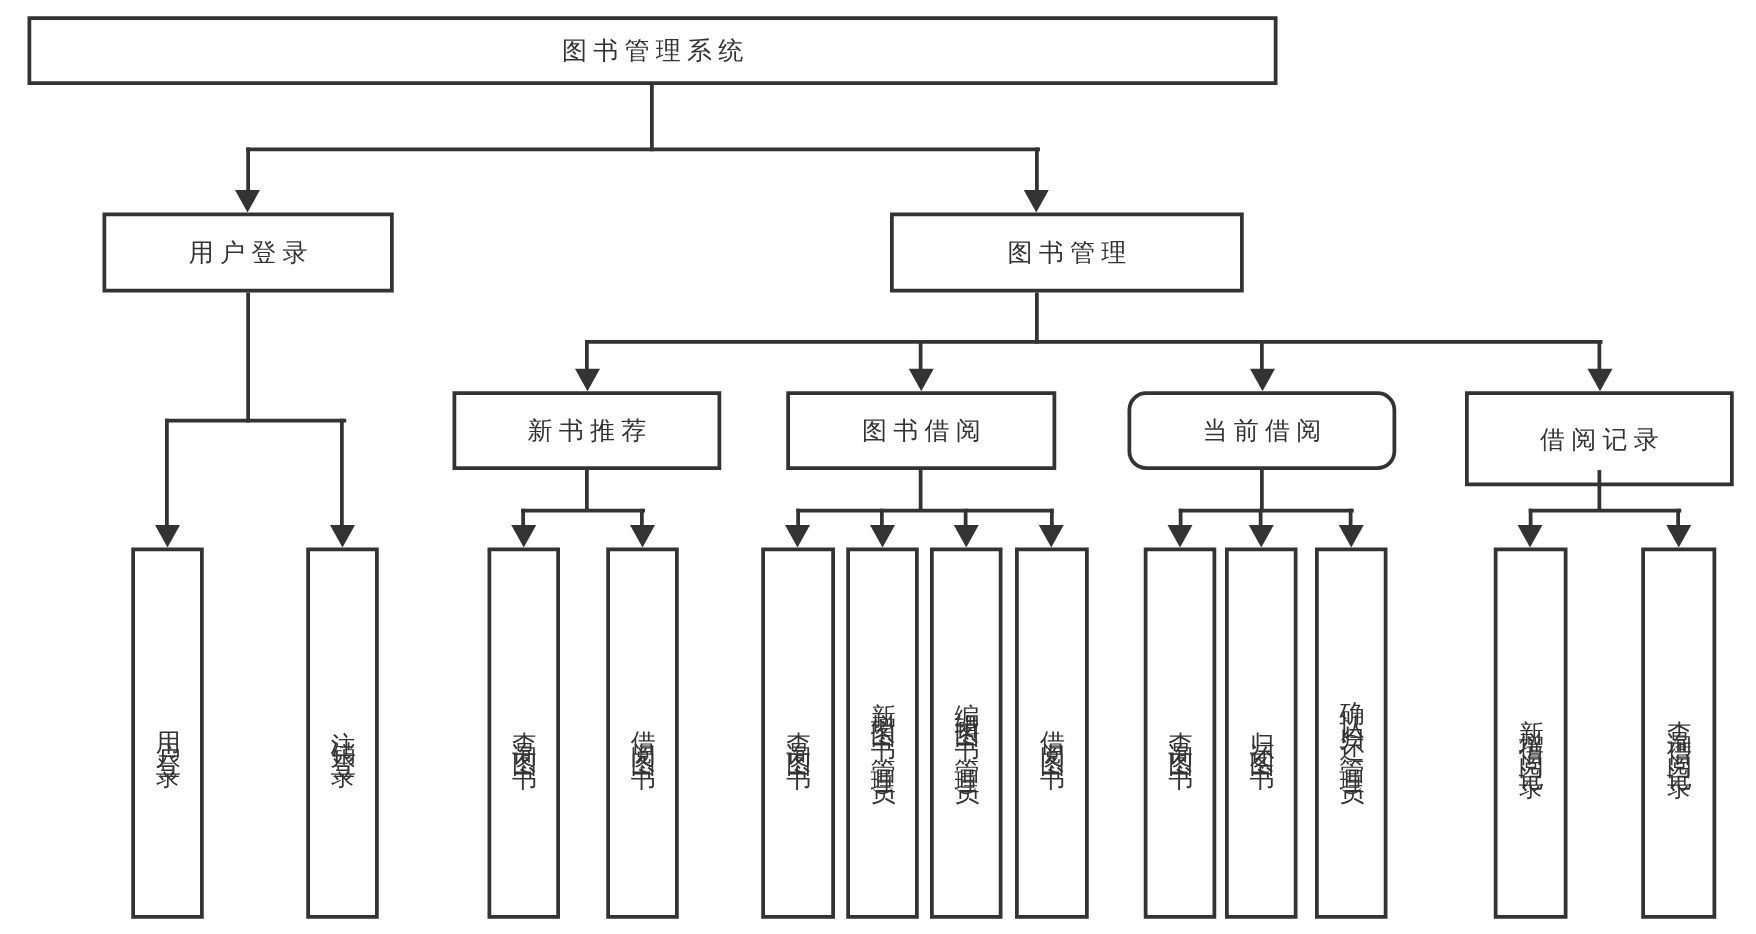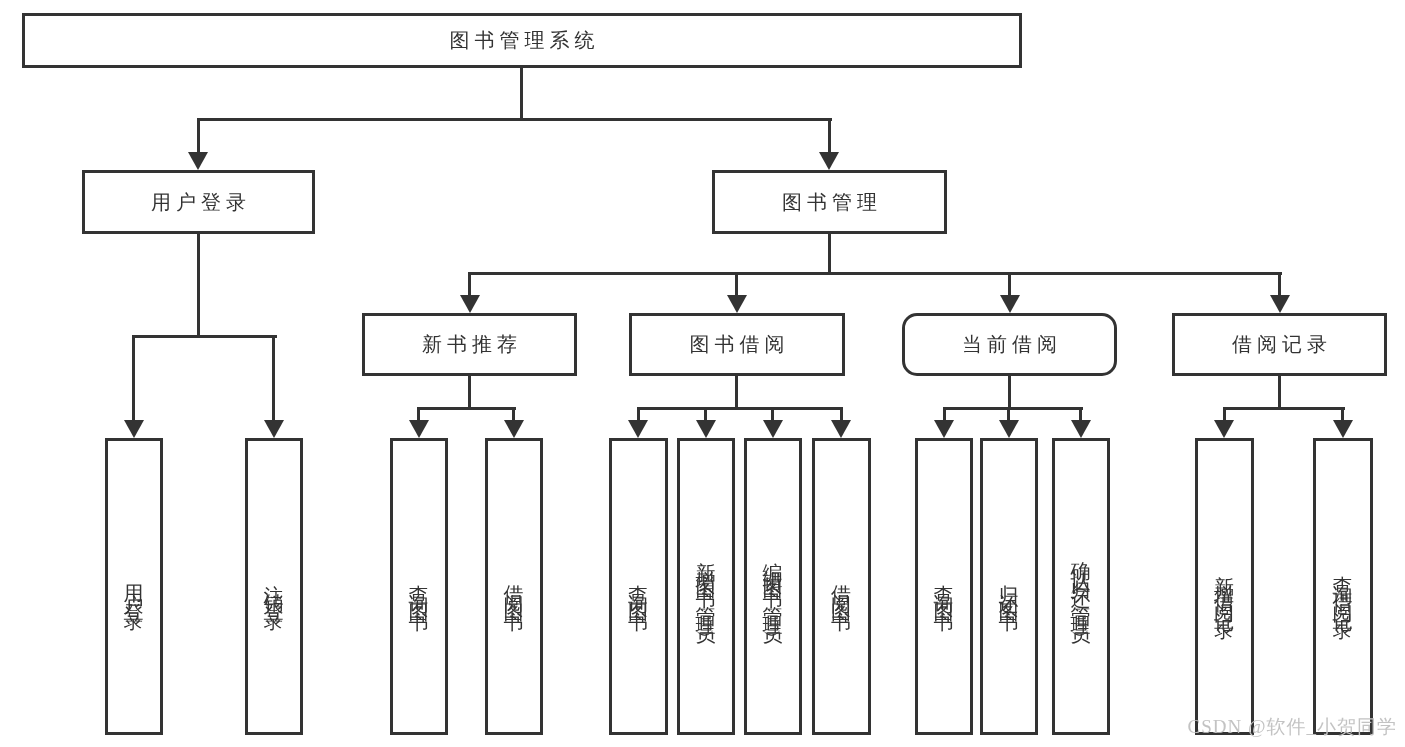--- a/index.html
+++ b/index.html
@@ -56,21 +56,21 @@
   <div class="box" style="left:22px;top:13px;width:1000px;height:55px;">图书管理系统</div>
 
   <div class="line" style="left:520px;top:68px;width:3px;height:53px;"></div>
   <div class="line" style="left:197px;top:118px;width:635px;height:3px;"></div>
   <div class="line" style="left:197px;top:118px;width:3px;height:36px;"></div>
   <div class="arrow" style="left:188px;top:152px;"></div>
   <div class="line" style="left:828px;top:118px;width:3px;height:36px;"></div>
   <div class="arrow" style="left:819px;top:152px;"></div>
 
   <div class="box" style="left:82px;top:170px;width:233px;height:64px;">用户登录</div>
-  <div class="box" style="left:712px;top:170px;width:235px;height:64px;">图书管理</div>
+  <div class="box" style="left:712px;top:170px;width:283px;height:64px;">图书管理</div>
 
   <div class="line" style="left:197px;top:234px;width:3px;height:104px;"></div>
   <div class="line" style="left:132px;top:335px;width:145px;height:3px;"></div>
   <div class="line" style="left:132px;top:335px;width:3px;height:87px;"></div>
   <div class="arrow" style="left:124px;top:420px;"></div>
   <div class="line" style="left:272px;top:335px;width:3px;height:87px;"></div>
   <div class="arrow" style="left:264px;top:420px;"></div>
 
   <div class="line" style="left:828px;top:234px;width:3px;height:41px;"></div>
   <div class="line" style="left:468px;top:272px;width:814px;height:3px;"></div>
@@ -79,21 +79,21 @@
   <div class="line" style="left:735px;top:272px;width:3px;height:26px;"></div>
   <div class="arrow" style="left:727px;top:295px;"></div>
   <div class="line" style="left:1008px;top:272px;width:3px;height:26px;"></div>
   <div class="arrow" style="left:1000px;top:295px;"></div>
   <div class="line" style="left:1278px;top:272px;width:3px;height:26px;"></div>
   <div class="arrow" style="left:1270px;top:295px;"></div>
 
   <div class="box" style="left:629px;top:313px;width:216px;height:63px;">图书借阅</div>
   <div class="box" style="left:362px;top:313px;width:215px;height:63px;">新书推荐</div>
   <div class="box" style="left:902px;top:313px;width:215px;height:63px;border-radius:15px;">当前借阅</div>
-  <div class="box" style="left:1172px;top:313px;width:215px;height:63px;">借阅记录</div>
+  <div class="box" style="left:1172px;top:313px;width:215px;height:76px;">借阅记录</div>
 
   <div class="line" style="left:468px;top:376px;width:3px;height:33px;"></div>
   <div class="line" style="left:417px;top:407px;width:99px;height:3px;"></div>
   <div class="line" style="left:417px;top:407px;width:3px;height:15px;"></div>
   <div class="arrow" style="left:409px;top:420px;"></div>
   <div class="line" style="left:512px;top:407px;width:3px;height:15px;"></div>
   <div class="arrow" style="left:504px;top:420px;"></div>
 
   <div class="line" style="left:735px;top:376px;width:3px;height:33px;"></div>
   <div class="line" style="left:637px;top:407px;width:206px;height:3px;"></div>
@@ -133,15 +133,14 @@
   <div class="box vbox" style="left:744px;top:438px;width:58px;height:297px;">编辑图书（管理员）</div>
   <div class="box vbox" style="left:812px;top:438px;width:59px;height:297px;">借阅图书</div>
 
   <div class="box vbox" style="left:915px;top:438px;width:58px;height:297px;">查询图书</div>
   <div class="box vbox" style="left:980px;top:438px;width:58px;height:297px;">归还图书</div>
   <div class="box vbox" style="left:1052px;top:438px;width:58px;height:297px;">确认归还（管理员）</div>
 
   <div class="box vbox" style="left:1195px;top:438px;width:59px;height:297px;">新增借阅记录</div>
   <div class="box vbox" style="left:1313px;top:438px;width:60px;height:297px;">查询借阅记录</div>
 
-  <div class="watermark">CSDN @软件_小贺同学</div>
 
 </div>
 
 </body></html>

